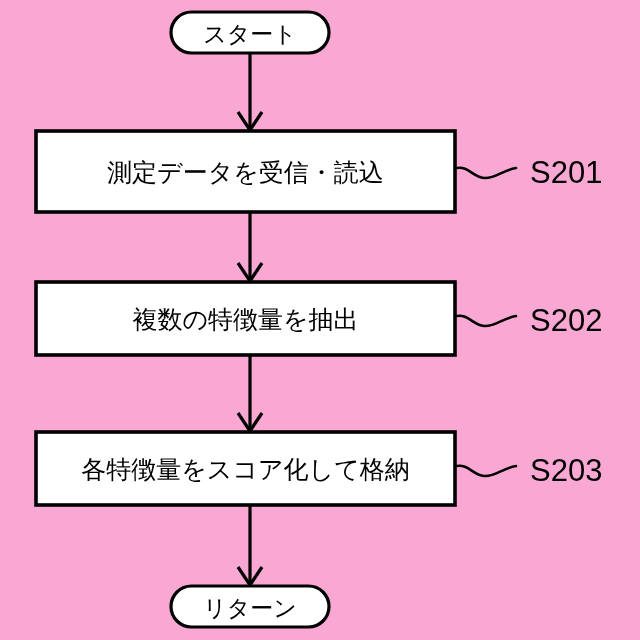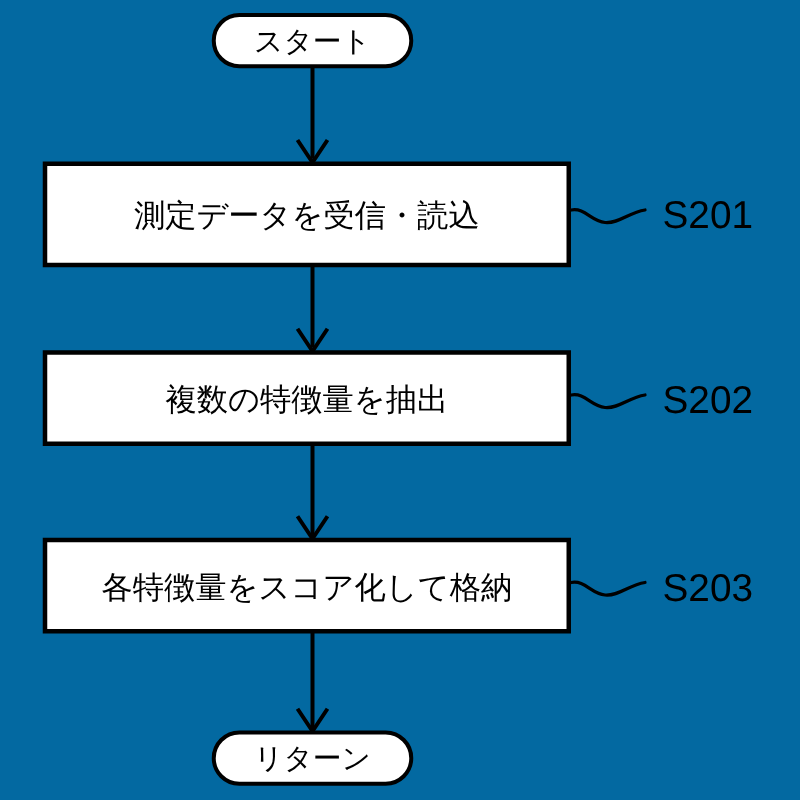--- a/index.html
+++ b/index.html
@@ -7,21 +7,21 @@
     padding: 0;
     background: #ffffff;
   }
   body {
     font-family: "Liberation Sans", "DejaVu Sans", sans-serif;
   }
   #figure {
     position: relative;
     width: 640px;
     height: 640px;
-    background: #0369a1;
+    background: #f9a8d4;
     overflow: hidden;
   }
   #figure svg {
     position: absolute;
     left: 0;
     top: 0;
     width: 640px;
     height: 640px;
   }
   .terminator-shape {

